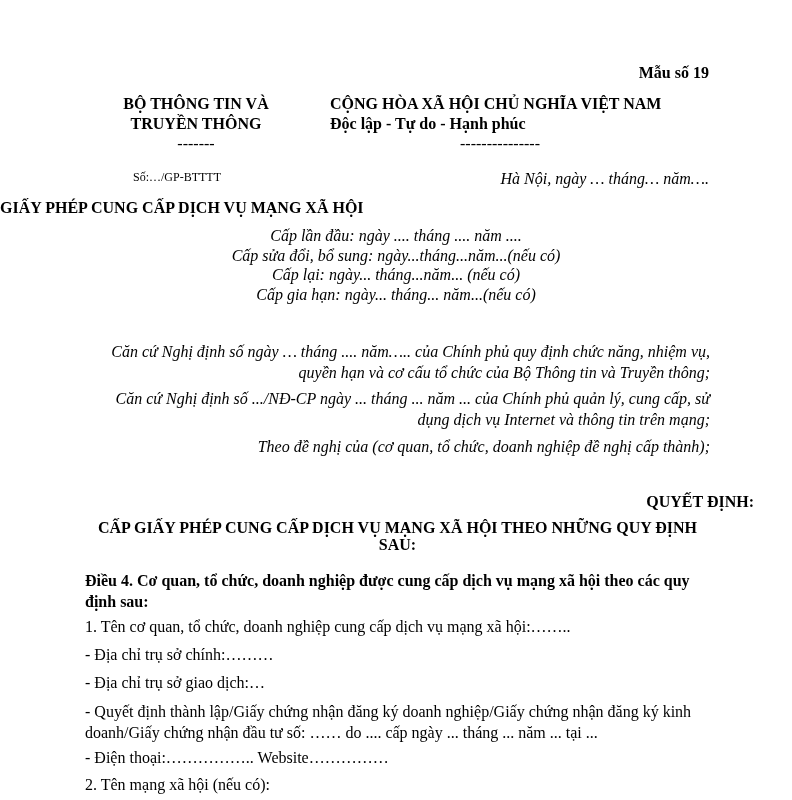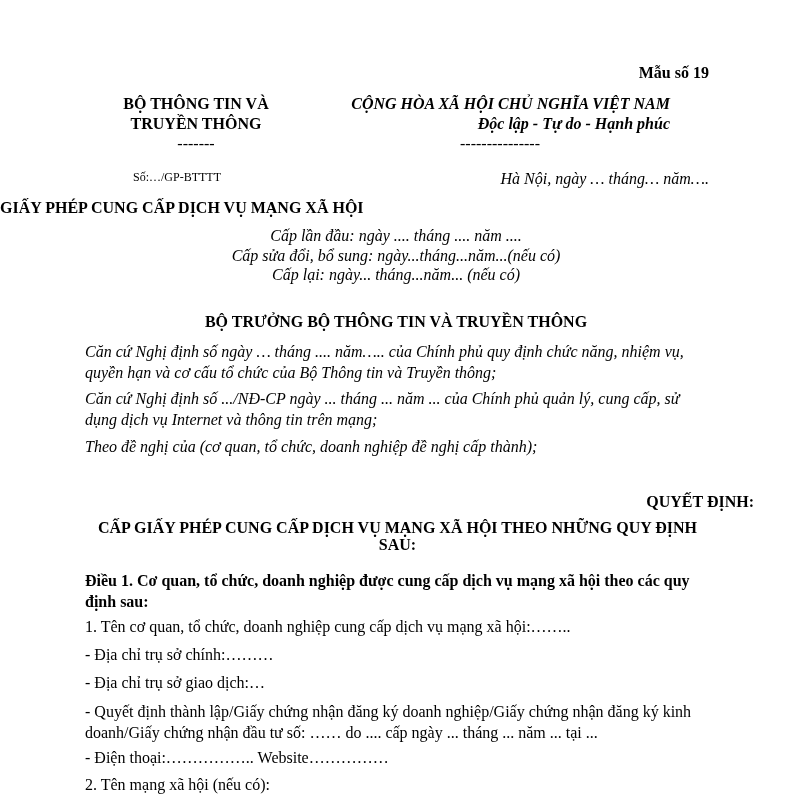--- a/index.html
+++ b/index.html
@@ -15,21 +15,21 @@
       font-family: "Liberation Serif", serif;
       color: #000000;
     }
     .page {
       position: absolute;
       left: 0; top: 0;
       width: 792px;
       height: 800px;
     }
     .abs { position: absolute; white-space: nowrap; }
-    .i { font-style: italic; }
+    .i { font-style: italic; text-align: right; }
     .form-no {
       right: 83px;
       top: 64px;
       font-size: 16px;
       font-weight: bold;
     }
     .agency {
       left: 96px;
       width: 200px;
       top: 94px;
@@ -38,21 +38,21 @@
       text-align: center;
       line-height: 20px;
       white-space: normal;
     }
     .agency-dash {
       left: 96px; width: 200px; top: 135px;
       font-size: 16px; text-align: center;
     }
     .nation {
       left: 330px; width: 340px; top: 94px;
-      font-size: 16px; font-weight: bold; text-align: right; line-height: 20px; font-style: italic;
+      font-size: 16px; font-weight: bold; text-align: left; line-height: 20px;
     }
     .nation-dash {
       left: 330px; width: 340px; top: 135px;
       font-size: 16px; text-align: center;
     }
     .so {
       left: 133px; top: 170px; font-size: 12px;
     }
     .date {
       right: 83px; top: 170px; font-size: 16px; font-style: italic;
@@ -117,32 +117,32 @@
 
   <div class="abs so">Số:…/GP-BTTTT</div>
   <div class="abs date">Hà Nội, ngày … tháng… năm….</div>
 
   <div class="abs title">GIẤY PHÉP CUNG CẤP DỊCH VỤ MẠNG XÃ HỘI</div>
 
   <div class="abs issue-lines">
     <div>Cấp lần đầu: ngày .... tháng .... năm ....</div>
     <div>Cấp sửa đổi, bổ sung: ngày...tháng...năm...(nếu có)</div>
     <div>Cấp lại: ngày... tháng...năm... (nếu có)</div>
+    <div>Cấp gia hạn: ngày... tháng... năm...(nếu có)</div>
   </div>
 
-  <div class="abs minister">BỘ TRƯỞNG BỘ THÔNG TIN VÀ TRUYỀN THÔNG</div>
 
   <div class="abs para i" style="top:341px;">Căn cứ Nghị định số ngày … tháng .... năm….. của Chính phủ quy định chức năng, nhiệm vụ, quyền hạn và cơ cấu tổ chức của Bộ Thông tin và Truyền thông;</div>
   <div class="abs para i" style="top:388px;">Căn cứ Nghị định số .../NĐ-CP ngày ... tháng ... năm ... của Chính phủ quản lý, cung cấp, sử dụng dịch vụ Internet và thông tin trên mạng;</div>
   <div class="abs para i" style="top:436px;">Theo đề nghị của (cơ quan, tổ chức, doanh nghiệp đề nghị cấp thành);</div>
 
   <div class="abs decision">QUYẾT ĐỊNH:</div>
   <div class="abs decision-sub">CẤP GIẤY PHÉP CUNG CẤP DỊCH VỤ MẠNG XÃ HỘI THEO NHỮNG QUY ĐỊNH SAU:</div>
 
-  <div class="abs article">Điều 1. Cơ quan, tổ chức, doanh nghiệp được cung cấp dịch vụ mạng xã hội theo các quy định sau:</div>
+  <div class="abs article">Điều 4. Cơ quan, tổ chức, doanh nghiệp được cung cấp dịch vụ mạng xã hội theo các quy định sau:</div>
 
   <div class="abs line" style="top:618px;">1. Tên cơ quan, tổ chức, doanh nghiệp cung cấp dịch vụ mạng xã hội:……..</div>
   <div class="abs line" style="top:646px;">- Địa chỉ trụ sở chính:………</div>
   <div class="abs line" style="top:674px;">- Địa chỉ trụ sở giao dịch:…</div>
   <div class="abs line-wrap" style="top:701px;">- Quyết định thành lập/Giấy chứng nhận đăng ký doanh nghiệp/Giấy chứng nhận đăng ký kinh doanh/Giấy chứng nhận đầu tư số: …… do .... cấp ngày ... tháng ... năm ... tại ...</div>
   <div class="abs line" style="top:749px;">- Điện thoại:…………….. Website……………</div>
   <div class="abs line" style="top:776px;">2. Tên mạng xã hội (nếu có):</div>
 
 </div>
 

